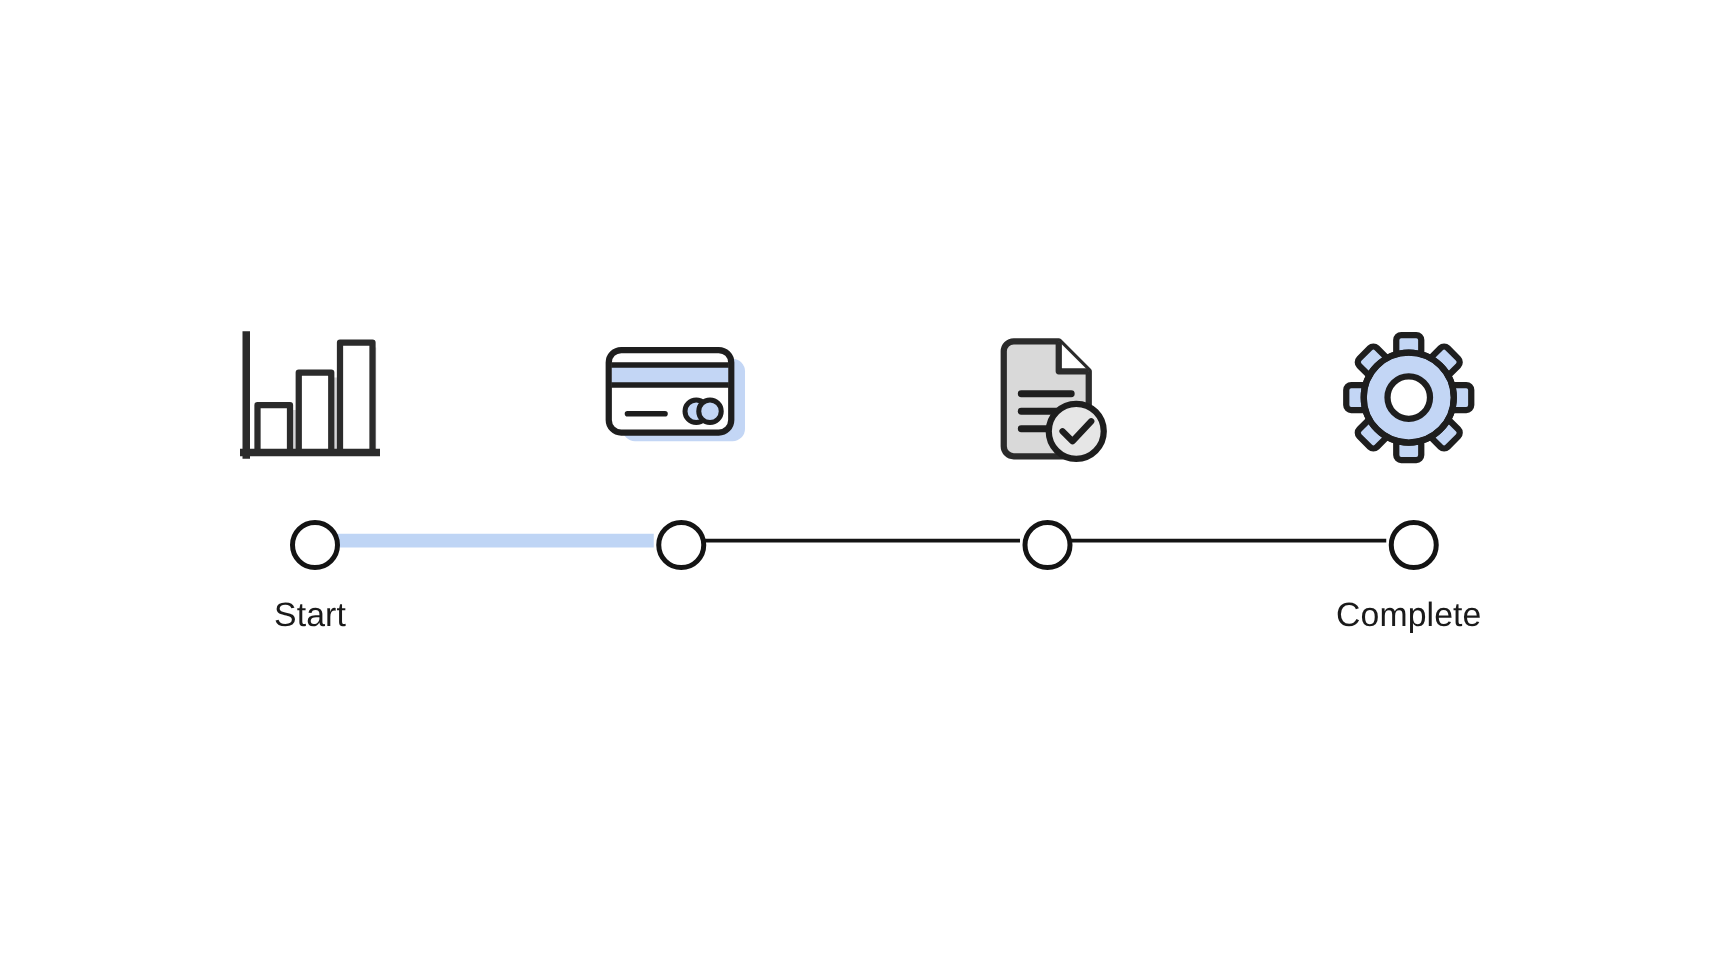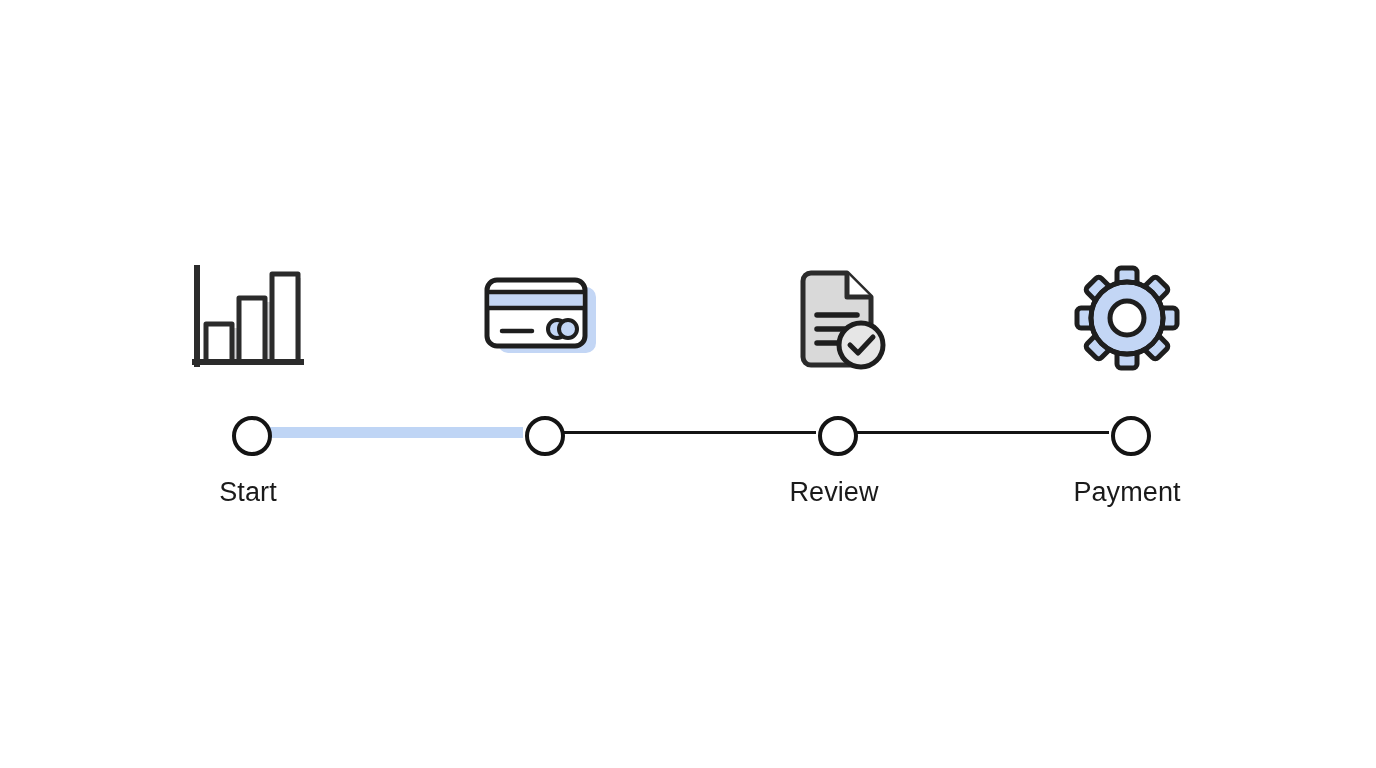--- a/index.html
+++ b/index.html
@@ -178,16 +178,15 @@
     <div class="connector connector-todo" style="left:559px; width:257px;"></div>
     <div class="connector connector-todo" style="left:852px; width:257px;"></div>
 
     <div class="node" style="left:248px;"></div>
     <div class="node" style="left:541px;"></div>
     <div class="node" style="left:834px;"></div>
     <div class="node" style="left:1127px;"></div>
   </div>
 
   <div class="step-label" style="left:248px;">Start</div>
-  <div class="step-label" style="left:834px;">Review</div>
-  <div class="step-label" style="left:1127px;">Payment</div>
+  <div class="step-label" style="left:1127px;">Complete</div>
 
 </div>
 
 </body></html>

